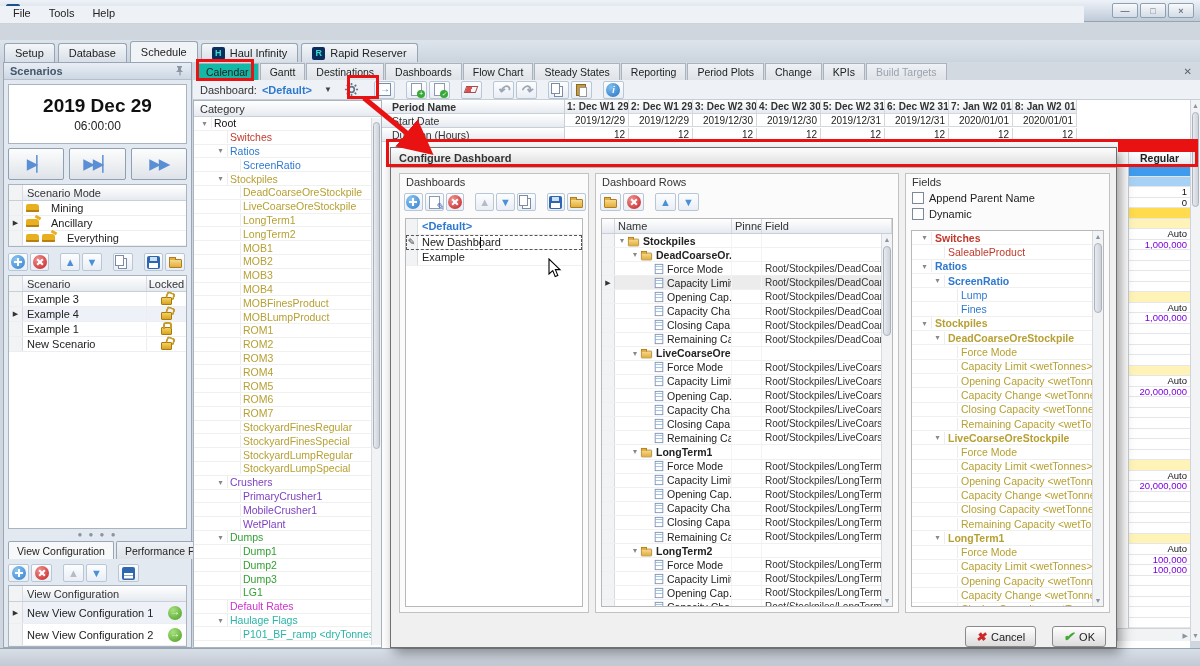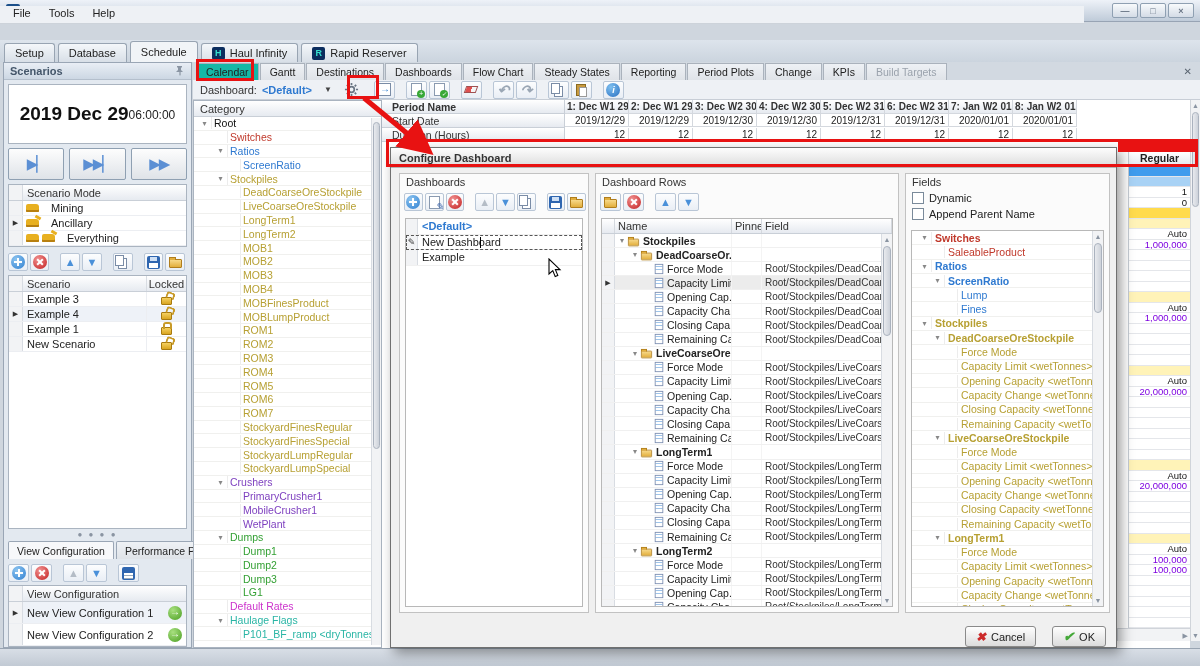--- a/index.html
+++ b/index.html
@@ -68,21 +68,21 @@
   .g-ren::after{content:"✎";position:absolute;right:-5px;bottom:-4px;font-size:10px;color:#4a70b0}
   .g-check::before{content:"✔";color:#44a838;font-size:13px;font-weight:bold}
   .g-x::before{content:"✖";color:#cc2a2a;font-size:12px;font-weight:bold}
   .g-go{background:radial-gradient(circle at 35% 30%,#a8e080,#4a9e20)}
   .g-go::before{content:"→";position:absolute;left:0;top:-1px;width:14px;height:14px;color:#fff;font-weight:bold;font-size:10px;display:flex;align-items:center;justify-content:center}
   .g-leaf{width:10px;height:12px;border:1px solid #7a8cb0;background:repeating-linear-gradient(#fff,#fff 2px,#9ec4ea 2px,#9ec4ea 3px)}
   
   #scnpanel{left:3px;top:62px;width:189px;height:586px;background:#e3e9f0;border:1px solid #9aa6b5}
   .scn-hdr{height:17px;background:linear-gradient(#e9eef5,#ccd7e3);border-bottom:1px solid #b4bfcc;display:flex;align-items:center;padding:0 6px;color:#44566a;font-weight:bold}
   .pin{margin-left:auto}
-  .datebox{margin:4px;height:60px;background:#fff;border:1px solid #aab4c0;display:flex;flex-direction:row;align-items:center;justify-content:center}
+  .datebox{margin:4px;height:60px;background:#fff;border:1px solid #aab4c0;display:flex;flex-direction:column;align-items:center;justify-content:center}
   .dateline{font-size:19px;font-weight:bold;color:#111}
   .timeline{font-size:12px;color:#222;margin-top:2px}
   .transport{margin:4px;height:32px;display:flex;gap:5px}
   .tpbtn{flex:1;border:1px solid #8fa0b2;border-radius:2px;background:linear-gradient(#fdfdfd,#dfe3e8);display:flex;align-items:center;justify-content:center;color:#5b8fd4;font-size:15px;letter-spacing:-2px}
   .modetbl{margin:4px;background:#fff;border:1px solid #aab4c0}
   .grid-h{height:16px;display:flex;align-items:center;border-bottom:1px solid #c9cfd7;background:linear-gradient(#ffffff,#e6eaf0);color:#333}
   .selcol{width:14px;align-self:stretch;border-right:1px solid #d8dce2;background:#f2f3f5;flex:none;display:flex;align-items:center;justify-content:center;font-size:7px;color:#333}
   .mrow,.srow{height:15px;display:flex;align-items:center;border-bottom:1px solid #eceef2}
   .mrow .lbl{margin-left:12px}
   .mico{width:13px;height:8px;background:#e8b020;border-radius:2px 3px 1px 1px;box-shadow:inset 0 -2px 0 #b88010;margin-left:3px;position:relative;flex:none}
@@ -1031,25 +1031,25 @@
           <div class="vthumb" style="top:12px;height:90px"></div>
           <span class="sarrow" style="bottom:0">▼</span>
         </div>
       </div>
     </div>
 
     <div class="pnl" id="pnl-fields">
       <div class="pnl-cap">Fields</div>
       <div class="cbrow">
           <span class="cb"></span>
-          <span>Dynamic</span>
+          <span>Append Parent Name</span>
         </div>
         <div class="cbrow">
           <span class="cb"></span>
-          <span>Append Parent Name</span>
+          <span>Dynamic</span>
         </div>
       <div class="ftree">
         <div class="frow find0">
             <span class="exp">▾</span>
             <span class="flbl fRed bold">Switches</span>
           </div>
           <div class="frow find1">
             <span class="exp"></span>
             <span class="flbl fRed">SaleableProduct</span>
           </div>

